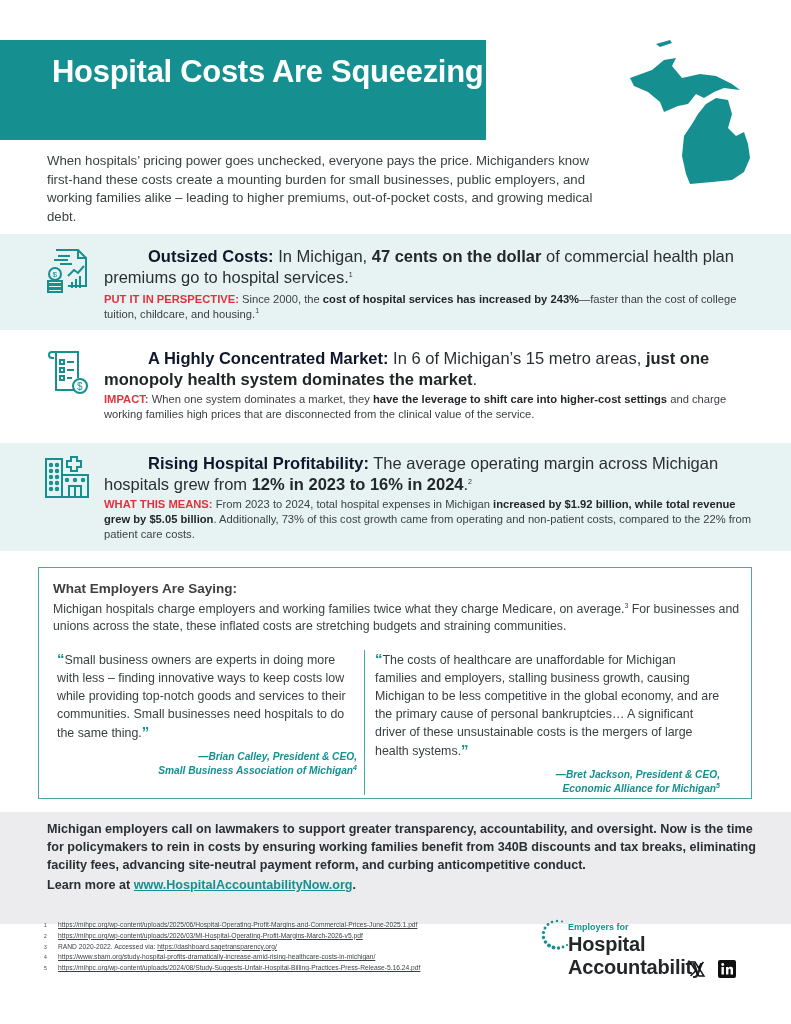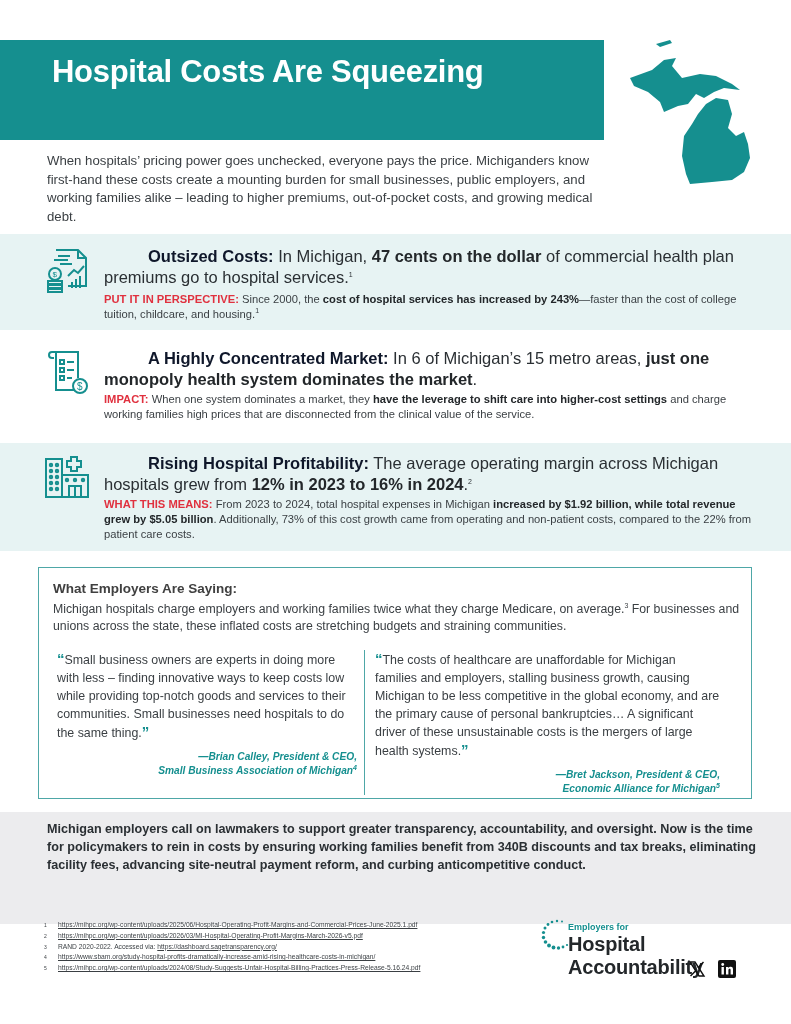--- a/index.html
+++ b/index.html
@@ -1,20 +1,20 @@
 <!DOCTYPE html>
 <html><head>
   <meta charset="utf-8">
   <style>
     * { box-sizing: border-box; margin: 0; padding: 0; }
     html, body { width: 791px; height: 1024px; background: #ffffff; overflow: hidden; }
     body { font-family: "Liberation Sans", "DejaVu Sans", sans-serif; color: #2a2f33; position: relative; }
 
     .banner {
-      position: absolute; left: 0; top: 40px; width: 604px; height: 100px;
+      position: absolute; left: 0; top: 40px; width: 486px; height: 100px;
       background: #158f8f;
     }
     .banner h1 {
       position: absolute; left: 52px; top: 14px;
       color: #ffffff; font-size: 31px; line-height: 36px; font-weight: 700;
       letter-spacing: -0.3px;
     }
     .michigan {
       position: absolute; left: 620px; top: 40px; width: 160px; height: 160px;
     }
@@ -221,20 +221,23 @@
     </div>
     <div class="attr">
       <span>—Bret Jackson, President &amp; CEO,</span><br>
       <span>Economic Alliance for Michigan</span><sup>5</sup>
     </div>
   </div>
 </div>
 
 <div class="cta">
   <p class="body">Michigan employers call on lawmakers to support greater transparency, accountability, and oversight. Now is the time for policymakers to rein in costs by ensuring working families benefit from 340B discounts and tax breaks, eliminating facility fees, advancing site-neutral payment reform, and curbing anticompetitive conduct.</p>
+  <p class="learn">
+    <span>Learn more at </span><a>www.HospitalAccountabilityNow.org</a><span>.</span>
+  </p>
 </div>
 
 <div class="footnotes">
   <div class="fn">
       <span class="num">1</span>
       <span><span></span><a>https://mihpc.org/wp-content/uploads/2025/06/Hospital-Operating-Profit-Margins-and-Commercial-Prices-June-2025.1.pdf</a></span>
     </div>
   <div class="fn">
       <span class="num">2</span>
       <span><span></span><a>https://mihpc.org/wp-content/uploads/2026/03/MI-Hospital-Operating-Profit-Margins-March-2026-v5.pdf</a></span>

